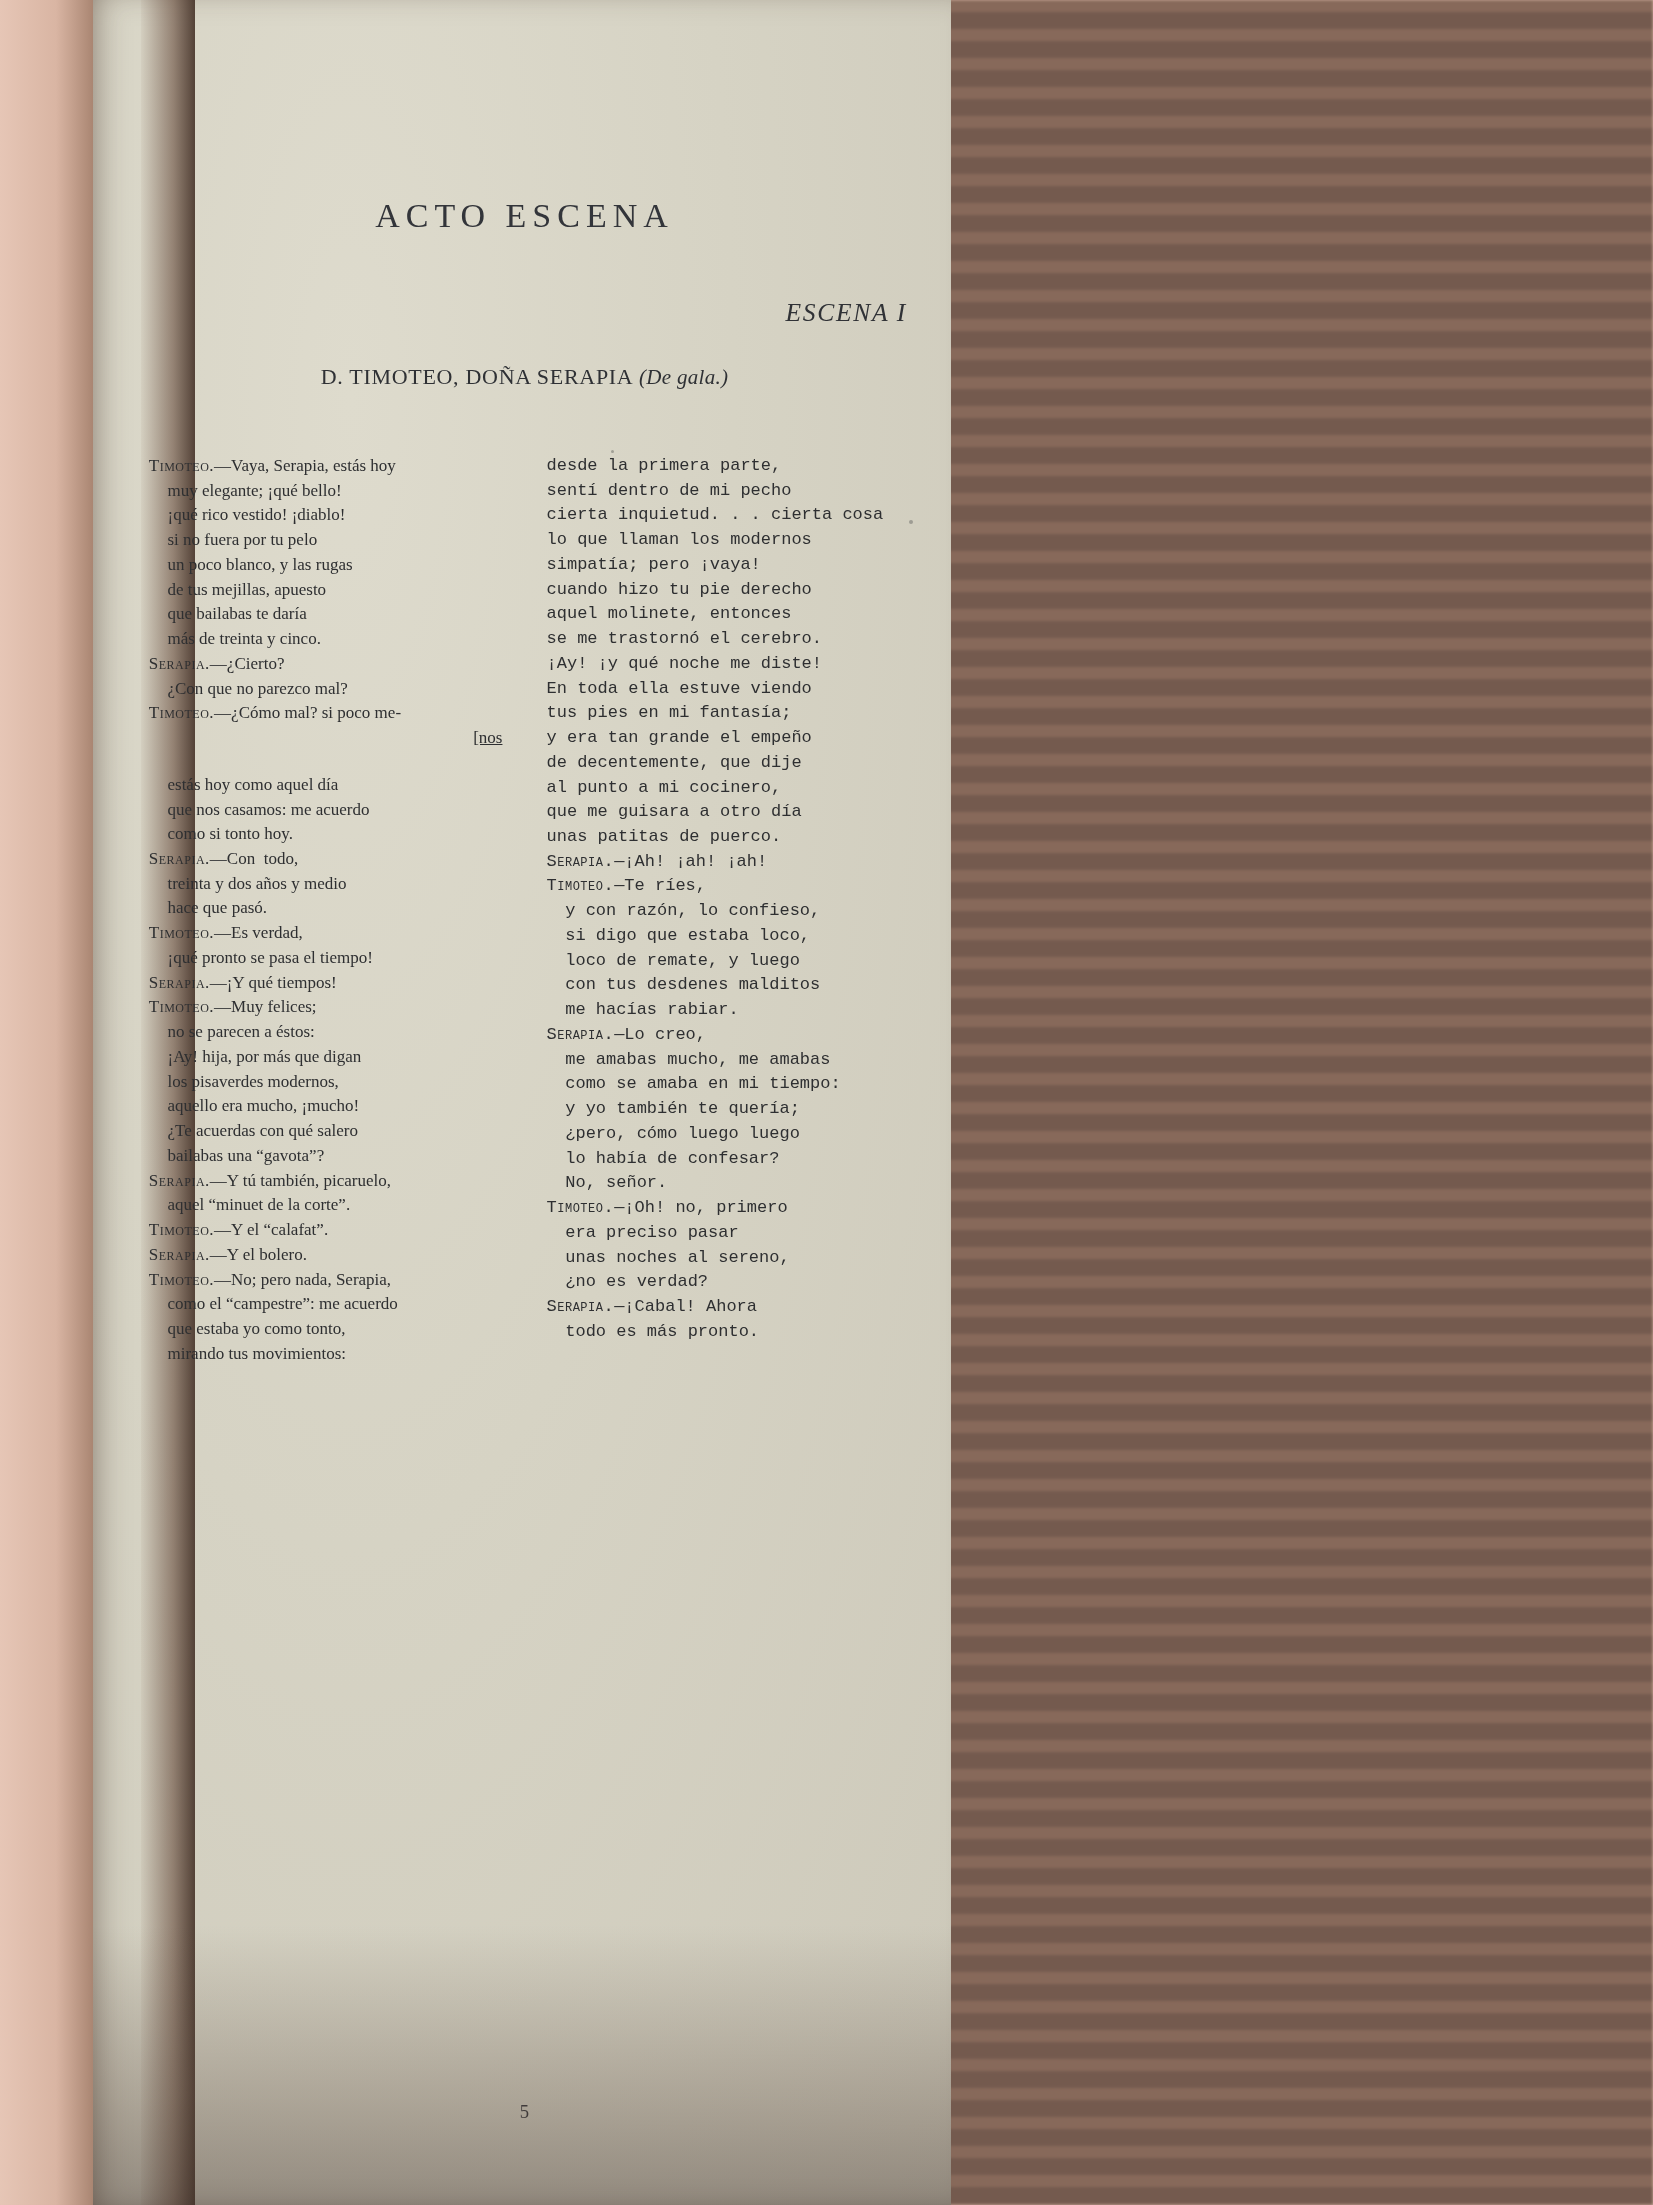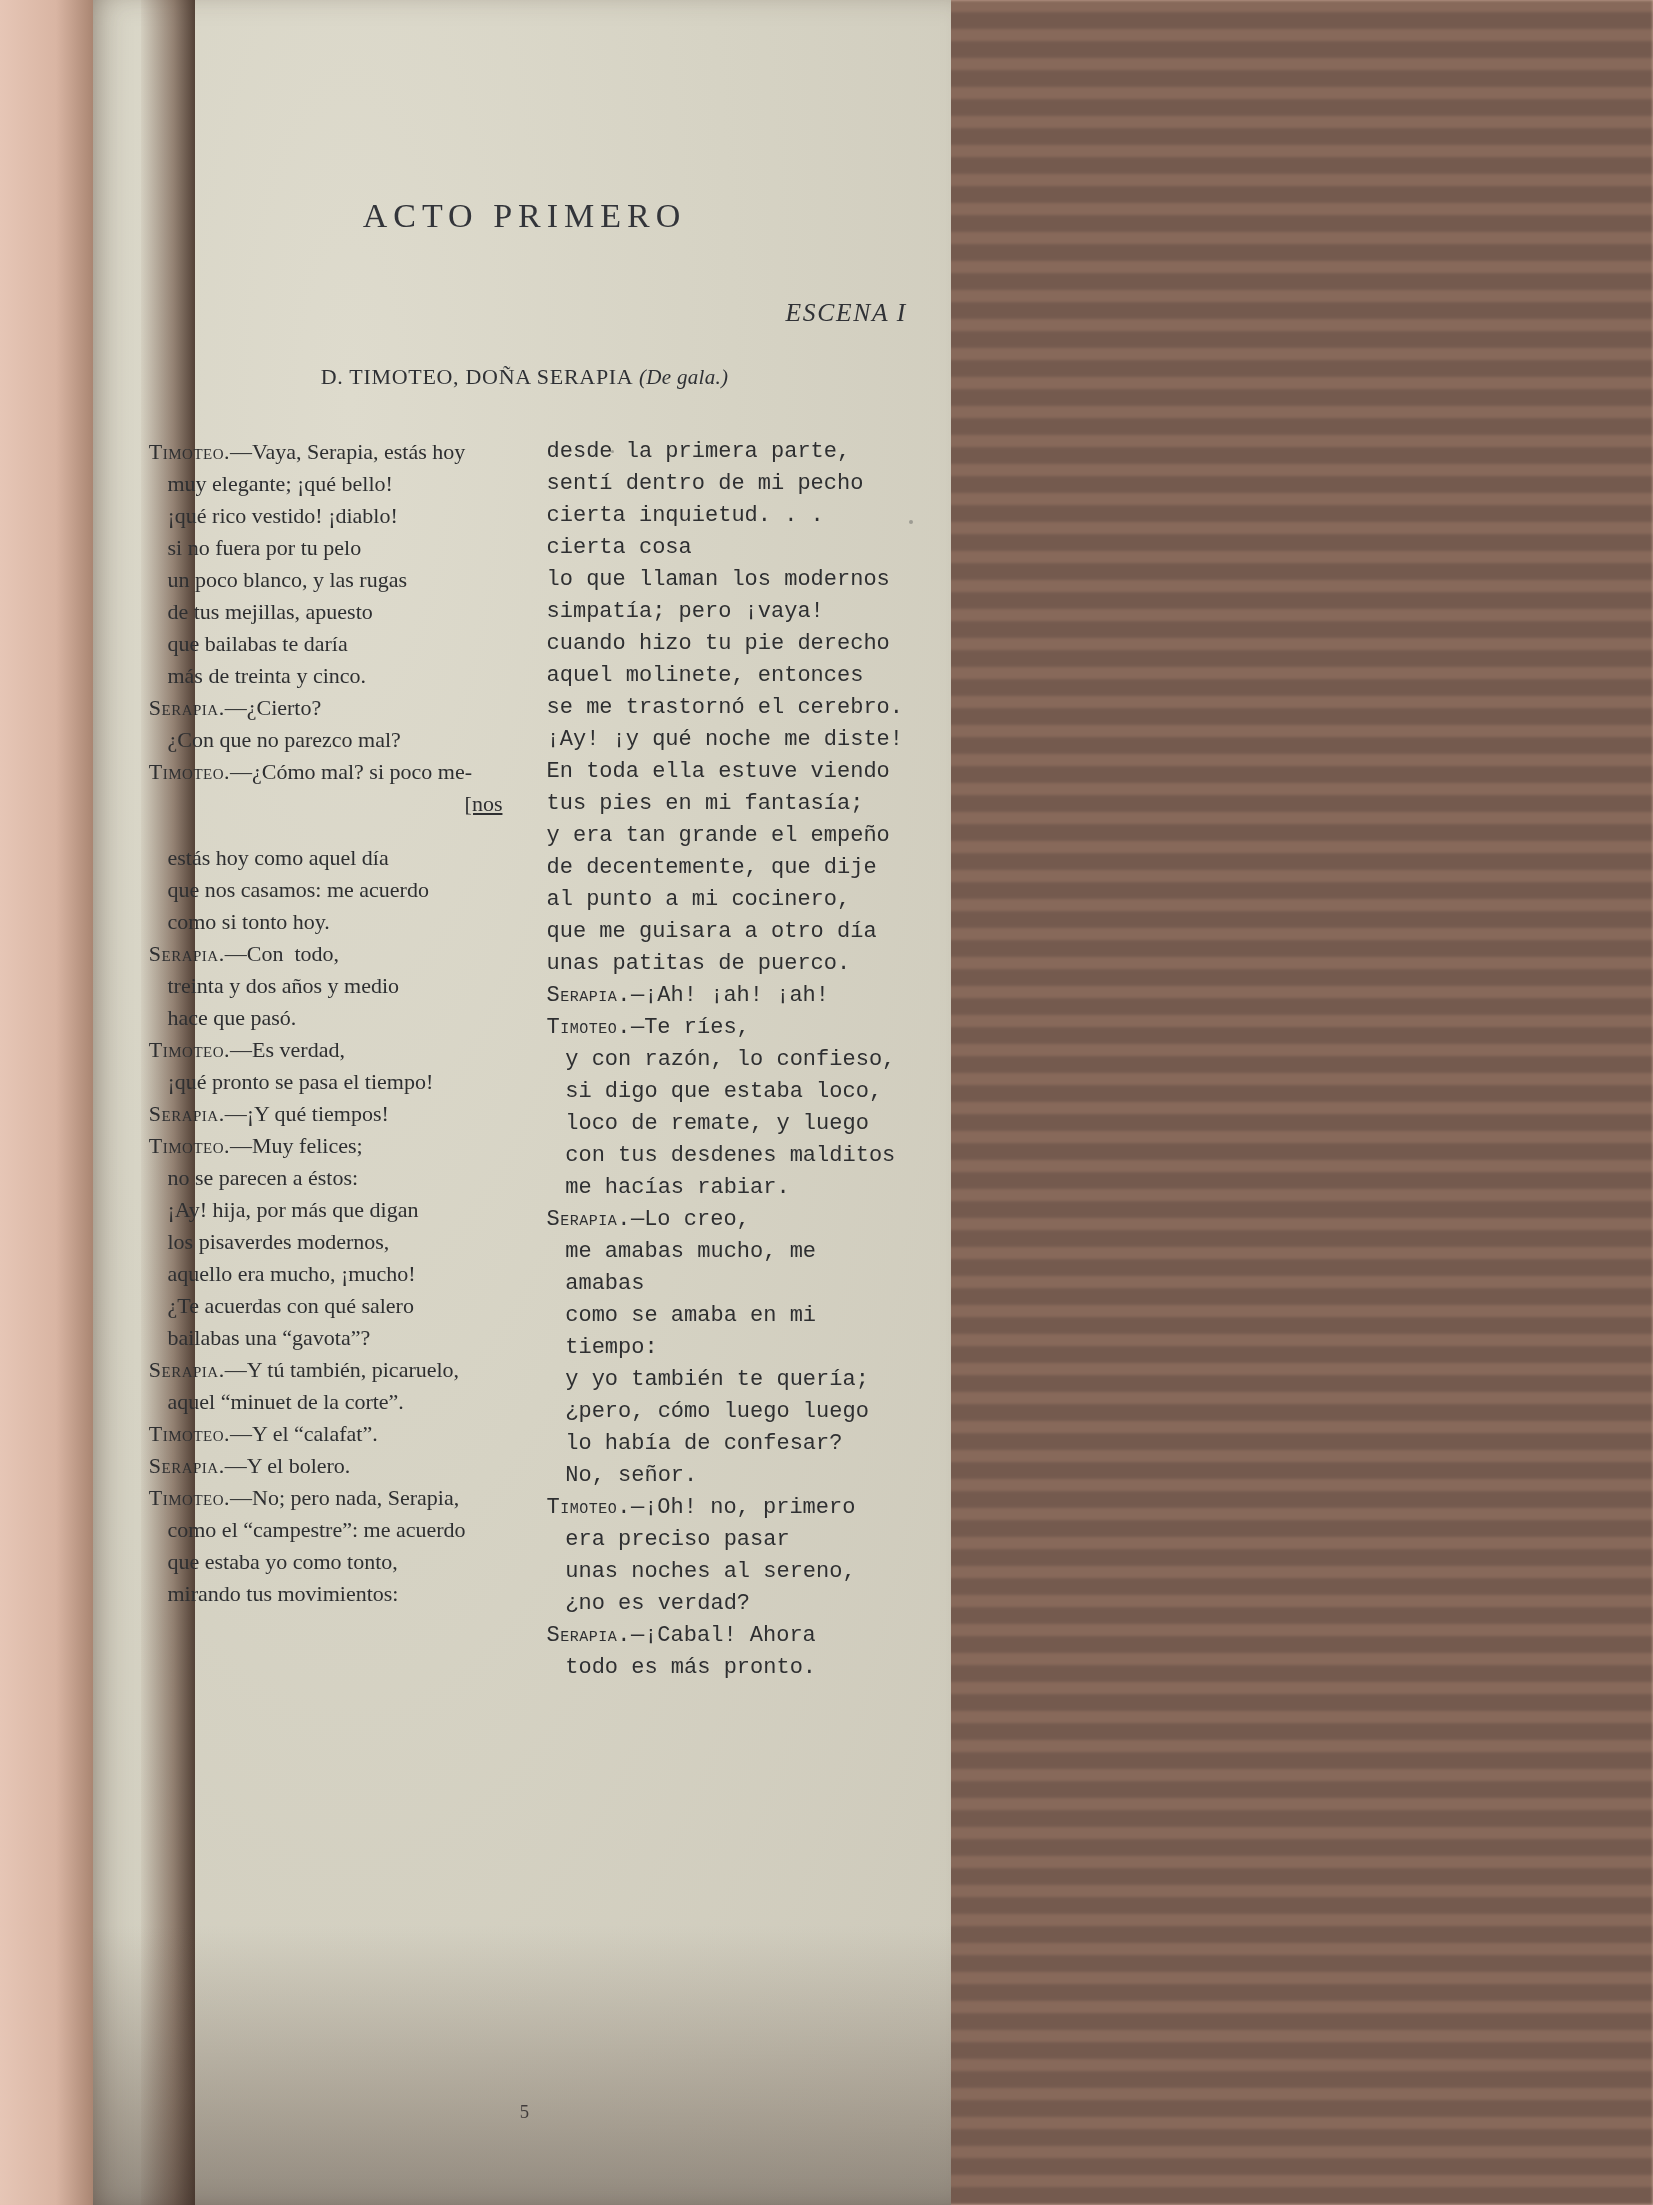--- a/index.html
+++ b/index.html
@@ -124,23 +124,23 @@
     font-variant: small-caps;
     font-size: 22px;
     letter-spacing: 0.7px;
   }
   .cast-line .ital {
     font-style: italic;
   }
 
   .columns {
     display: flex;
-    margin-top: 46px;
+    margin-top: 64px;
     gap: 22px;
-    font-size: 22px;
+    font-size: 17px;
     line-height: 1.455;
   }
   .col {
     width: 374px;
   }
   .col.left { padding-left: 6.8px; }
   .col.right { padding-left: 15.3px; font-family: Liberation Mono, monospace; }
 
   .verse {
     margin: 0;
@@ -178,21 +178,21 @@
 <body>
 
 <div class="photo">
   <div class="backdrop-left"></div>
   <div class="backdrop-right"></div>
 
   <div class="page">
     <div class="gutter"></div>
     <div class="page-inner">
 
-      <div class="act-title">ACTO PRIMERO</div>
+      <div class="act-title">ACTO ESCENA</div>
       <div class="scene-title">ESCENA I</div>
 
       <div class="cast-line">
         <span class="sc">D. TIMOTEO, DOÑA SERAPIA</span>
         <span class="ital">(De gala.)</span>
       </div>
 
       <div class="columns">
         <div class="col left" id="col-left">
             <p class="verse"><span class="speaker">Timoteo.</span><span>—Vaya, Serapia, estás hoy</span></p>

